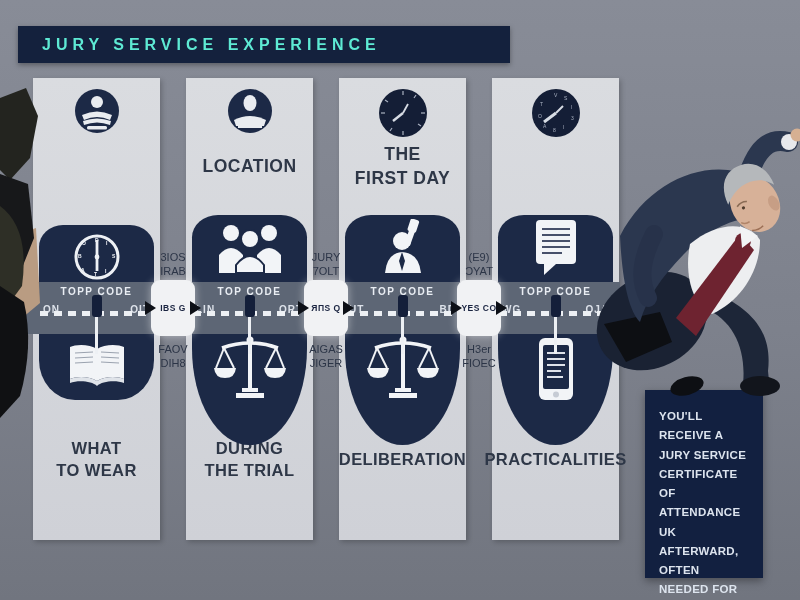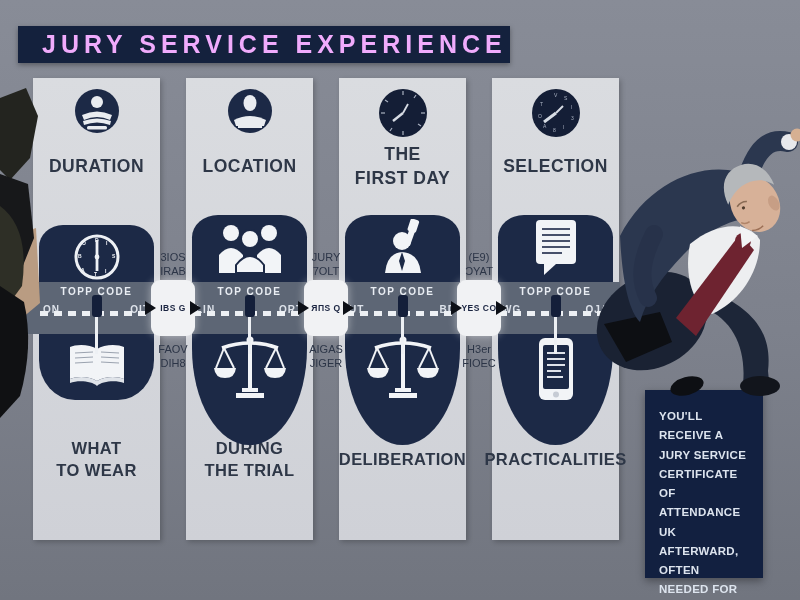--- a/index.html
+++ b/index.html
@@ -7,21 +7,21 @@
     --title_box:#14213d; --note_box:#122040; --light:#eef1f5; --ink:#2c3547;
   }
   html,body{margin:0;padding:0;background:#555;}
   .canvas{position:relative;width:800px;height:600px;overflow:hidden;
     background:linear-gradient(180deg,#888c97 0%,#7d818c 55%,#71757f 100%);
     font-family:"Liberation Sans", sans-serif;}
   
   .title-box{position:absolute;left:18px;top:26px;width:492px;height:37px;
     background:var(--title_box);display:flex;align-items:center;padding-left:24px;
     box-sizing:border-box;box-shadow:0 2px 5px rgba(0,0,0,.35);}
-  .title-box span{color:#f0abfc;font-size:25px;font-weight:bold;letter-spacing:5px;white-space:nowrap;}
+  .title-box span{color:#5eead4;font-size:16px;font-weight:bold;letter-spacing:5px;white-space:nowrap;}
   
   .col{position:absolute;top:78px;width:127px;height:462px;z-index:1;
     background:linear-gradient(180deg,#dadce0 0%,#cfd1d7 100%);
     box-shadow:2px 2px 5px rgba(0,0,0,.22);}
   .c1{left:33px}.c2{left:186px}.c3{left:339px}.c4{left:492px}
   .avatar{position:absolute;top:10px;left:50%;transform:translateX(-50%);}
   .col-title,.col-bottom{position:absolute;left:0;width:100%;display:flex;
     flex-direction:column;align-items:center;justify-content:center;gap:3px;
     color:#2e3747;font-weight:bold;text-align:center;}
   .col-title{top:56px;height:64px;font-size:17.5px;letter-spacing:.5px;}
@@ -91,23 +91,20 @@
   <section class="col c1">
     <div class="avatar">
       <svg width="46" height="46" viewBox="0 0 46 46">
         <circle cx="23" cy="23" r="22" fill="#1c2946"></circle>
         <circle cx="23" cy="14" r="6" fill="#e9ecf0"></circle>
         <path d="M8 27 Q23 20 38 27 L36 32 Q23 26 10 32 Z" fill="#e9ecf0"></path>
         <path d="M9 33 Q23 28 37 33 L36 37 Q23 32 10 37 Z" fill="#e9ecf0"></path>
         <rect x="13" y="38" width="20" height="3.5" rx="1.5" fill="#e9ecf0"></rect>
       </svg>
     </div>
-    <div class="col-title">
-      <span>DURATION</span>
-    </div>
     <div class="badge">
       <div class="icon-top">
         <svg width="50" height="50" viewBox="0 0 50 50">
           <circle cx="25" cy="25" r="21" fill="none" stroke="#eef1f5" stroke-width="3"></circle>
           <g fill="#eef1f5" font-size="5" font-family="Liberation Sans, sans-serif" font-weight="bold">
             <text x="23" y="10">D</text>
               <text x="34" y="13">I</text>
               <text x="40" y="26">S</text>
             <text x="33" y="41">I</text>
               <text x="22" y="44">T</text>
@@ -252,23 +249,20 @@
             <text x="32" y="41">I</text>
             <text x="22" y="44">8</text>
           <text x="12" y="40">A</text>
             <text x="7" y="30">O</text>
             <text x="9" y="18">T</text>
         </g>
         <line x1="25" y1="25" x2="13" y2="34" stroke="#d7dce4" stroke-width="3"></line>
         <line x1="25" y1="25" x2="32" y2="18" stroke="#d7dce4" stroke-width="2"></line>
       </svg>
     </div>
-    <div class="col-title">
-      <span>SELECTION</span>
-    </div>
     <div class="badge">
       <div class="icon-top">
         <svg width="56" height="58" viewBox="0 0 56 58">
           <rect x="8" y="2" width="40" height="44" rx="4" fill="#f2f4f7"></rect>
           <path d="M16 46 L16 57 L28 46 Z" fill="#f2f4f7"></path>
           <g stroke="#47506a" stroke-width="2">
             <line x1="14" y1="11" x2="42" y2="11"></line>
               <line x1="14" y1="17" x2="42" y2="17"></line>
             <line x1="14" y1="23" x2="42" y2="23"></line>
               <line x1="14" y1="29" x2="42" y2="29"></line>

